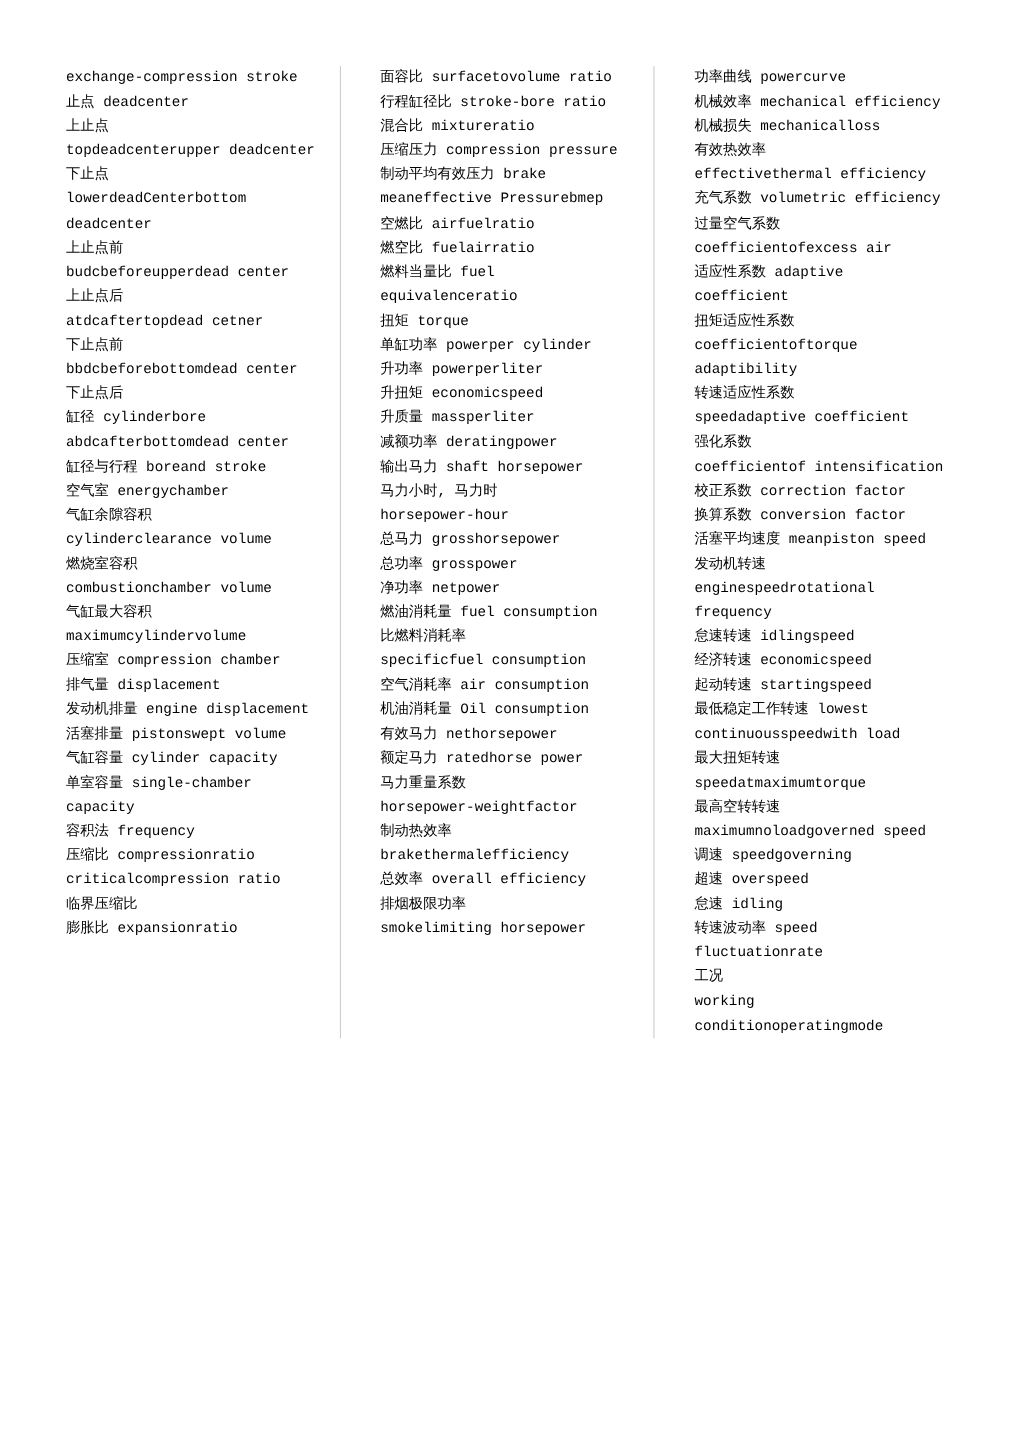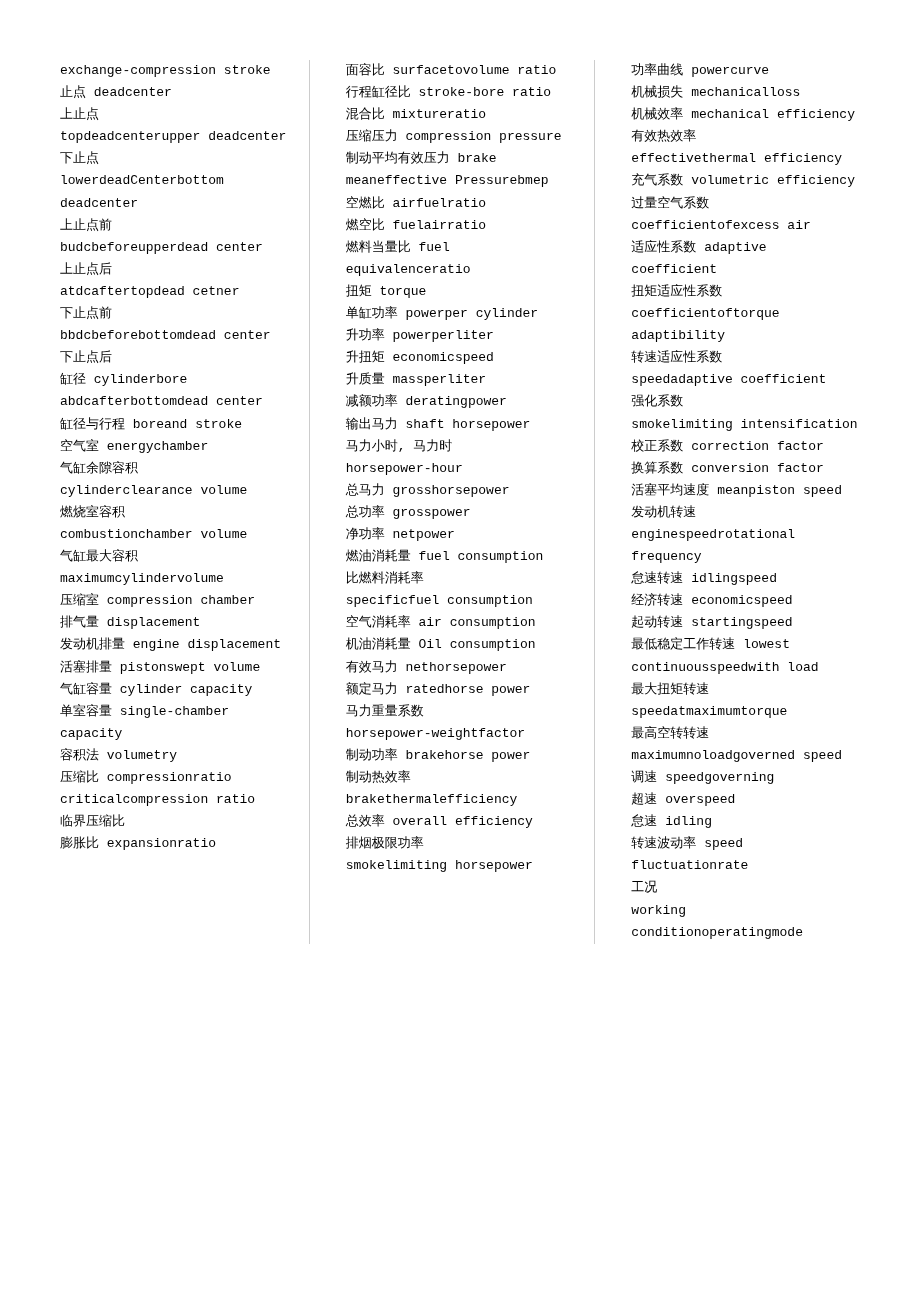--- a/index.html
+++ b/index.html
@@ -58,21 +58,21 @@
       <span class="term">燃烧室容积</span>
       <span class="term">combustionchamber volume</span>
       <span class="term">气缸最大容积</span>
       <span class="term">maximumcylindervolume</span>
       <span class="term">压缩室 compression chamber</span>
       <span class="term">排气量 displacement</span>
       <span class="term">发动机排量 engine displacement</span>
       <span class="term">活塞排量 pistonswept volume</span>
       <span class="term">气缸容量 cylinder capacity</span>
       <span class="term">单室容量 single-chamber capacity</span>
-      <span class="term">容积法 volumetry</span>
+      <span class="term">容积法 frequency</span>
       <span class="term">压缩比 compressionratio</span>
       <span class="term">criticalcompression ratio</span>
       <span class="term">临界压缩比</span>
       <span class="term">膨胀比 expansionratio</span>
     </div>
     <div class="column">
       <span class="term">面容比 surfacetovolume ratio</span>
       <span class="term">行程缸径比 stroke-bore ratio</span>
       <span class="term">混合比 mixtureratio</span>
       <span class="term">压缩压力 compression pressure</span>
@@ -94,43 +94,42 @@
       <span class="term">净功率 netpower</span>
       <span class="term">燃油消耗量 fuel consumption</span>
       <span class="term">比燃料消耗率</span>
       <span class="term">specificfuel consumption</span>
       <span class="term">空气消耗率 air consumption</span>
       <span class="term">机油消耗量 Oil consumption</span>
       <span class="term">有效马力 nethorsepower</span>
       <span class="term">额定马力 ratedhorse power</span>
       <span class="term">马力重量系数</span>
       <span class="term">horsepower-weightfactor</span>
-      <span class="term">制动功率 brakehorse power</span>
       <span class="term">制动热效率</span>
       <span class="term">brakethermalefficiency</span>
       <span class="term">总效率 overall efficiency</span>
       <span class="term">排烟极限功率</span>
       <span class="term">smokelimiting horsepower</span>
     </div>
     <div class="column">
       <span class="term">功率曲线 powercurve</span>
+      <span class="term">机械效率 mechanical efficiency</span>
       <span class="term">机械损失 mechanicalloss</span>
-      <span class="term">机械效率 mechanical efficiency</span>
       <span class="term">有效热效率</span>
       <span class="term">effectivethermal efficiency</span>
       <span class="term">充气系数 volumetric efficiency</span>
       <span class="term">过量空气系数</span>
       <span class="term">coefficientofexcess air</span>
       <span class="term">适应性系数 adaptive coefficient</span>
       <span class="term">扭矩适应性系数</span>
       <span class="term">coefficientoftorque adaptibility</span>
       <span class="term">转速适应性系数</span>
       <span class="term">speedadaptive coefficient</span>
       <span class="term">强化系数</span>
-      <span class="term">smokelimiting intensification</span>
+      <span class="term">coefficientof intensification</span>
       <span class="term">校正系数 correction factor</span>
       <span class="term">换算系数 conversion factor</span>
       <span class="term">活塞平均速度 meanpiston speed</span>
       <span class="term">发动机转速</span>
       <span class="term">enginespeedrotational frequency</span>
       <span class="term">怠速转速 idlingspeed</span>
       <span class="term">经济转速 economicspeed</span>
       <span class="term">起动转速 startingspeed</span>
       <span class="term">最低稳定工作转速 lowest continuousspeedwith load</span>
       <span class="term">最大扭矩转速</span>

